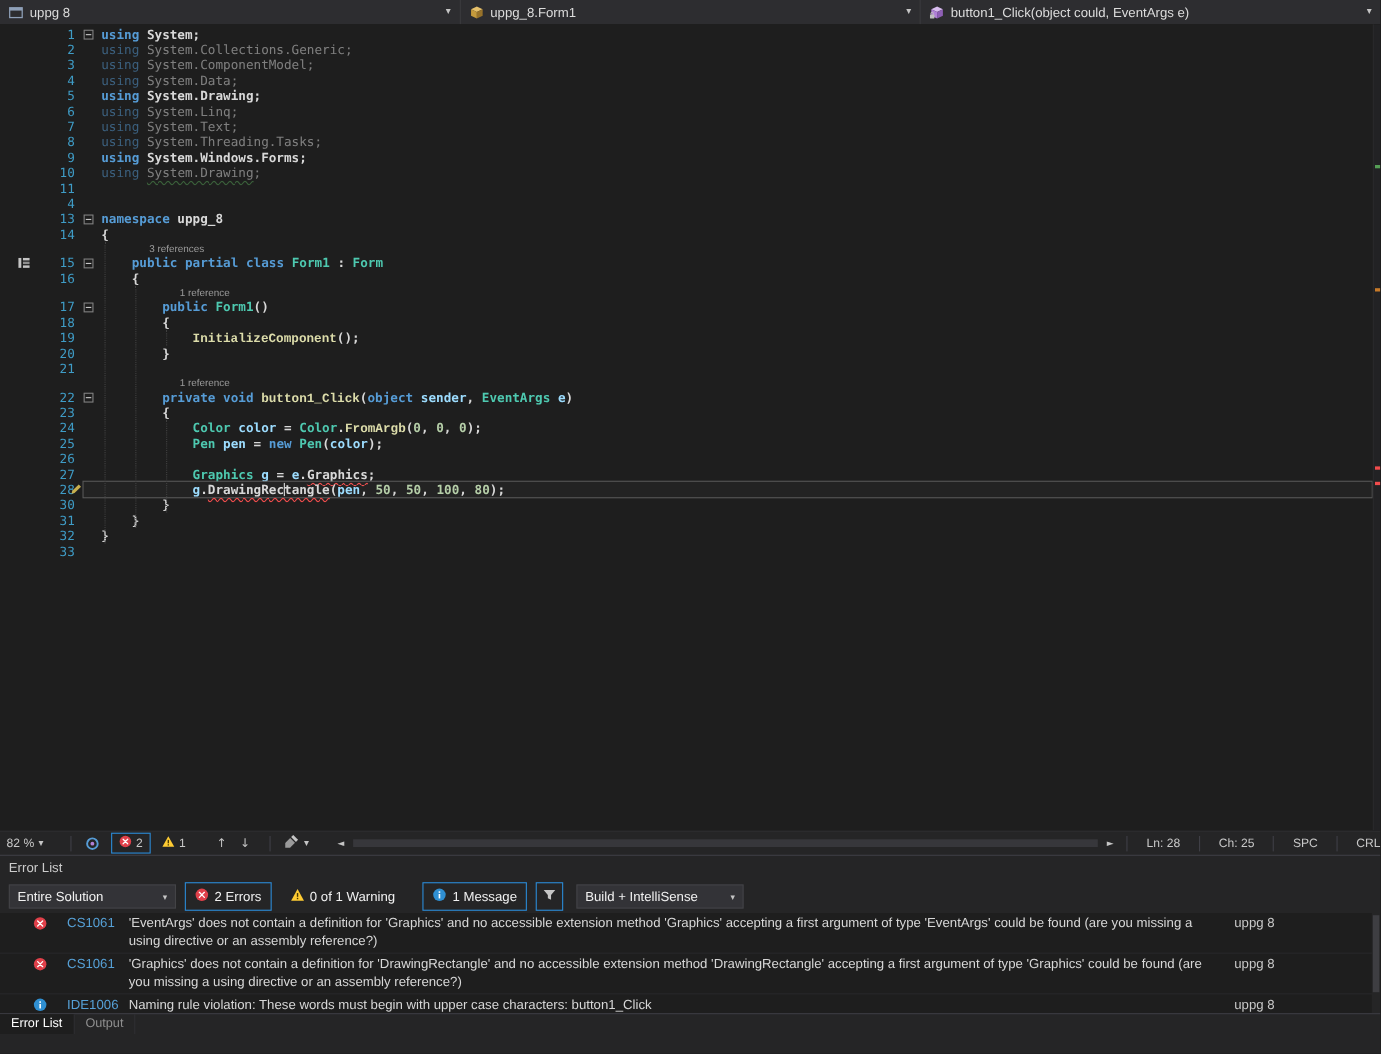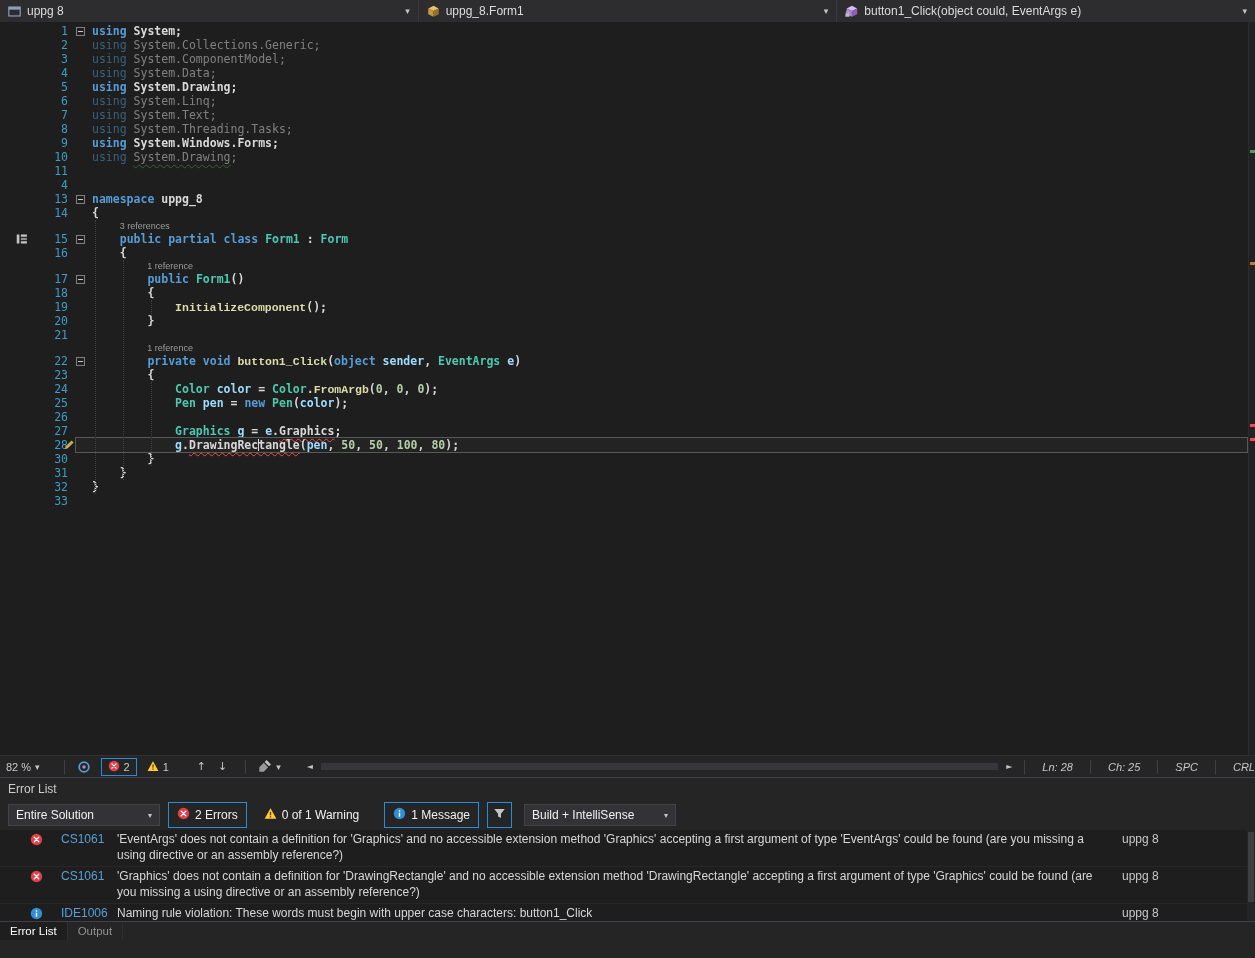--- a/index.html
+++ b/index.html
@@ -13,21 +13,21 @@
     color:#DCDCDC; font-size:12px; border-right:1px solid #3A3A3E; overflow:hidden; white-space:nowrap; }
   .nav-sec:last-child { border-right:none; }
   .dd-caret { margin-left:auto; color:#C5C5C5; font-size:9px; font-family:"DejaVu Sans",sans-serif; }
   .nav-icon { display:flex; align-items:center; flex:none; }
 
   
   .editor { height:733px; flex:none; position:relative; background:#1E1E1E; overflow:hidden; }
   .lines { padding-top:2px; padding-right:8px; position:relative; }
   .row { display:flex; height:14px; line-height:14px; position:relative;
     font-family:"DejaVu Sans Mono", monospace; font-size:11.5px; font-weight:700; }
-  .ref-row { height:12px; line-height:12px; }
+  .ref-row { height:12px; line-height:12px;padding-left:16px; }
   .glyph { width:26px; flex:none; }
   .lnum { width:42px; flex:none; text-align:right; color:#3F9CC6; font-weight:400; }
   .body { flex:1; display:flex; margin-left:8px; position:relative; }
   .fold { width:16px; flex:none; display:flex; align-items:center; justify-content:flex-start; }
   .fold-box { width:9px; height:9px; border:1px solid #808080; background:#1E1E1E; position:relative; display:inline-block; }
   .fold-box::after { content:""; position:absolute; left:1px; right:1px; top:3px; height:1px; background:#C8C8C8; }
   .code { white-space:pre; position:relative; }
   .row.dim .code { opacity:.52; font-weight:400; }
   .row.current .body { outline:1px solid #585858; background:rgba(255,255,255,0.025); }
   .ref-text { color:#9B9B9B; font-family:"Liberation Sans",sans-serif; font-size:9px; font-weight:400; line-height:12px; }
@@ -43,21 +43,21 @@
 
   
   .estatus { height:22px; flex:none; background:#252526; border-top:1px solid #303032;
     display:flex; align-items:center; color:#C8C8C8; font-size:11px; }
   .es-item { display:flex; align-items:center; gap:4px; padding:0 6px; height:100%; }
   .es-box { display:flex; align-items:center; gap:4px; border:1px solid #2B8BD7; padding:1px 6px; margin:0 4px; }
   .es-divider { width:1px; height:14px; background:#3F3F46; margin:0 6px; }
   .arrow-glyph { font-family:"DejaVu Sans",sans-serif; color:#C5C5C5; }
   .hscroll { flex:1; height:100%; display:flex; align-items:center; padding:0 2px; }
   .hscroll-thumb { height:7px; width:100%; background:#37373B; }
-  .es-right { display:flex; align-items:center; height:100%;font-style:italic; }
+  .es-right { display:flex; align-items:center; height:100%; }
   .es-seg { padding:0 11px; white-space:nowrap; }
 
   
   .panel { height:181px; flex:none; background:#252526; border-top:1px solid #3F3F46; display:flex; flex-direction:column; }
   .panel-title { height:22px; line-height:22px; padding-left:8px; color:#CCCCCC; font-size:12px; flex:none; }
   .ptoolbar { height:30px; flex:none; display:flex; align-items:center; padding:0 8px; gap:8px; }
   .combo { height:22px; background:#333337; border:1px solid #434346; display:flex; align-items:center;
     gap:6px; padding:0 7px; font-size:12px; color:#F1F1F1; }
   .combo .dd-caret { font-size:8px; }
   .tbtn { height:26px; display:flex; align-items:center; gap:5px; padding:0 8px; font-size:12px;

